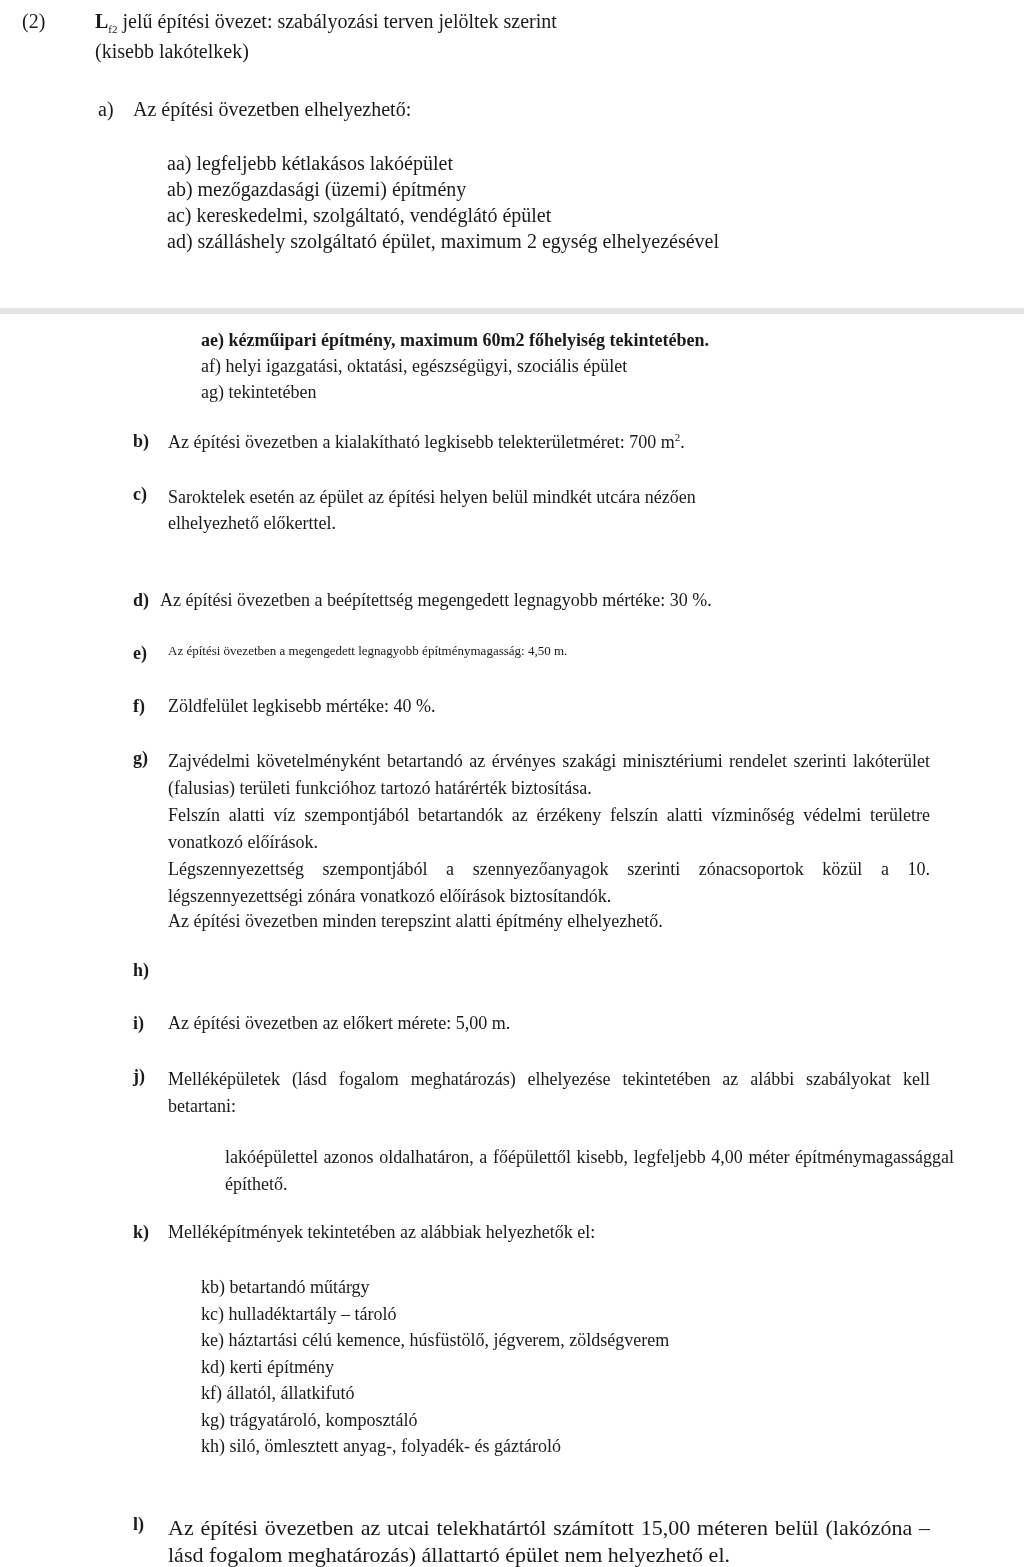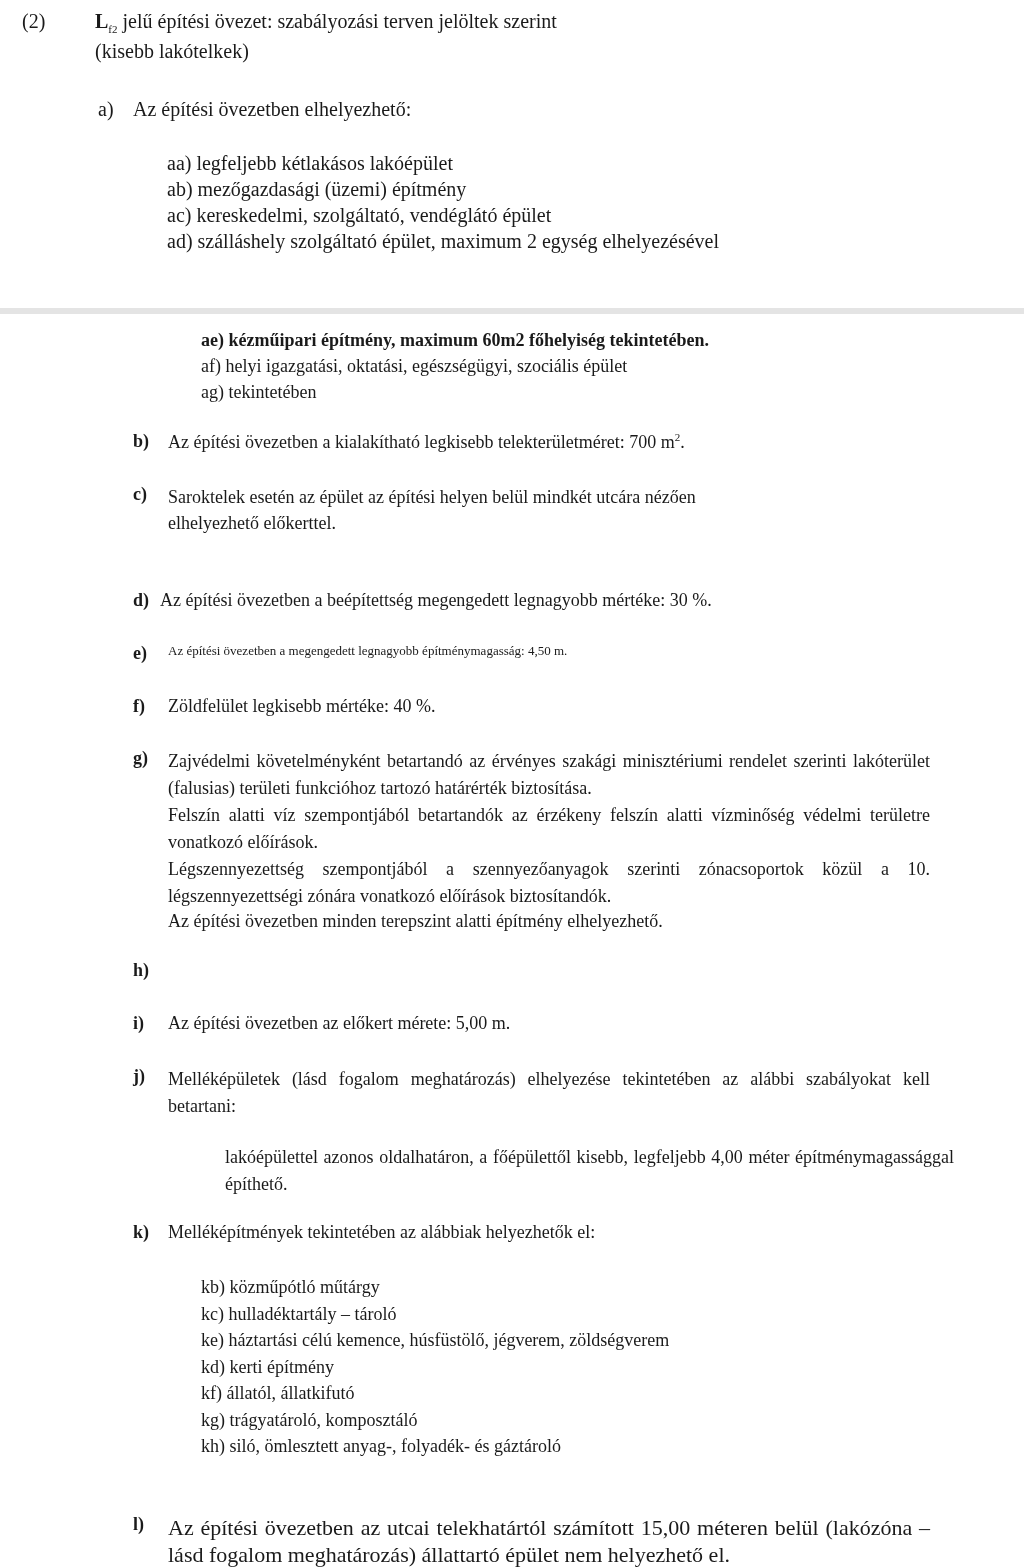--- a/index.html
+++ b/index.html
@@ -74,21 +74,21 @@
   <span class="abs bold" style="left:133px;top:1013px;font-size:18px;">i)</span>
   <span class="abs" style="left:168px;top:1013px;font-size:18px;">Az építési övezetben az előkert mérete: 5,00 m.</span>
 
   <span class="abs bold" style="left:133px;top:1066px;font-size:18px;">j)</span>
   <div class="abs just" style="left:168px;top:1066px;width:762px;font-size:18px;line-height:27px;">Melléképületek (lásd fogalom meghatározás) elhelyezése tekintetében az alábbi szabályokat kell betartani:</div>
   <div class="abs just" style="left:201px;top:1144px;width:729px;font-size:18px;line-height:27px;margin-left:24px;">lakóépülettel azonos oldalhatáron, a főépülettől kisebb, legfeljebb 4,00 méter építménymagassággal építhető.</div>
 
   <span class="abs bold" style="left:133px;top:1222px;font-size:18px;">k)</span>
   <span class="abs" style="left:168px;top:1222px;font-size:18px;">Melléképítmények tekintetében az alábbiak helyezhetők el:</span>
   <div class="abs" style="left:201px;top:1274px;font-size:18px;line-height:26.5px;">
-    <div>kb) közműpótló műtárgy</div>
+    <div>kb) betartandó műtárgy</div>
     <div>kc) hulladéktartály – tároló</div>
     <div>ke) háztartási célú kemence, húsfüstölő, jégverem, zöldségverem</div>
     <div>kd) kerti építmény</div>
     <div>kf) állatól, állatkifutó</div>
     <div>kg) trágyatároló, komposztáló</div>
     <div>kh) siló, ömlesztett anyag-, folyadék- és gáztároló</div>
   </div>
 
   <span class="abs bold" style="left:133px;top:1514px;font-size:18px;">l)</span>
   <div class="abs just" style="left:168px;top:1514px;width:762px;font-size:22px;line-height:27px;">Az építési övezetben az utcai telekhatártól számított 15,00 méteren belül (lakózóna – lásd fogalom meghatározás) állattartó épület nem helyezhető el.</div>

